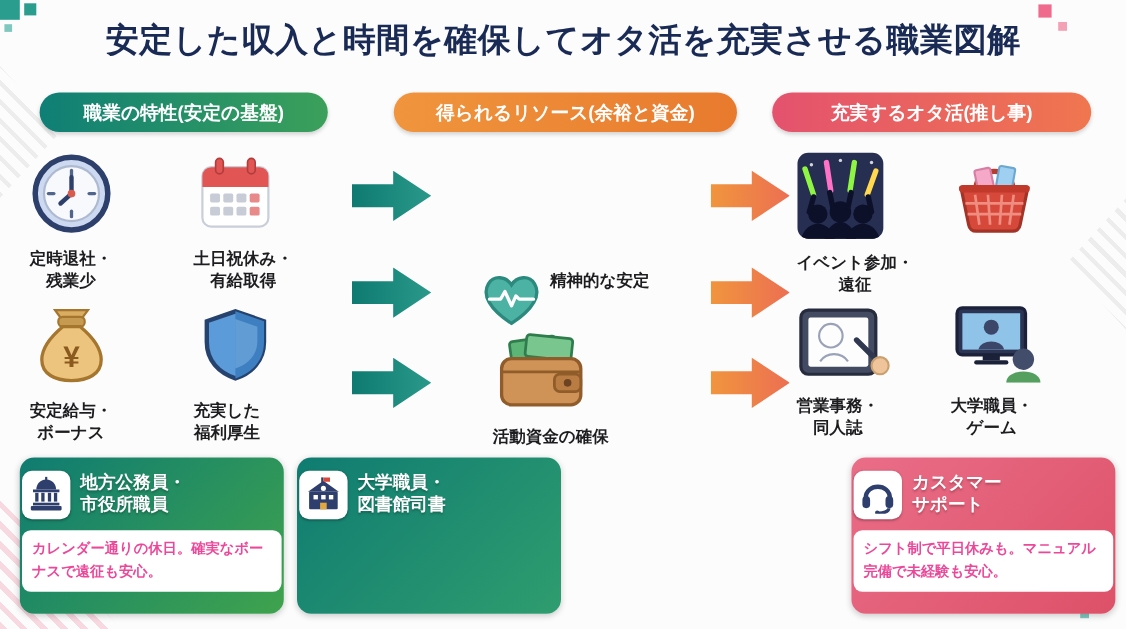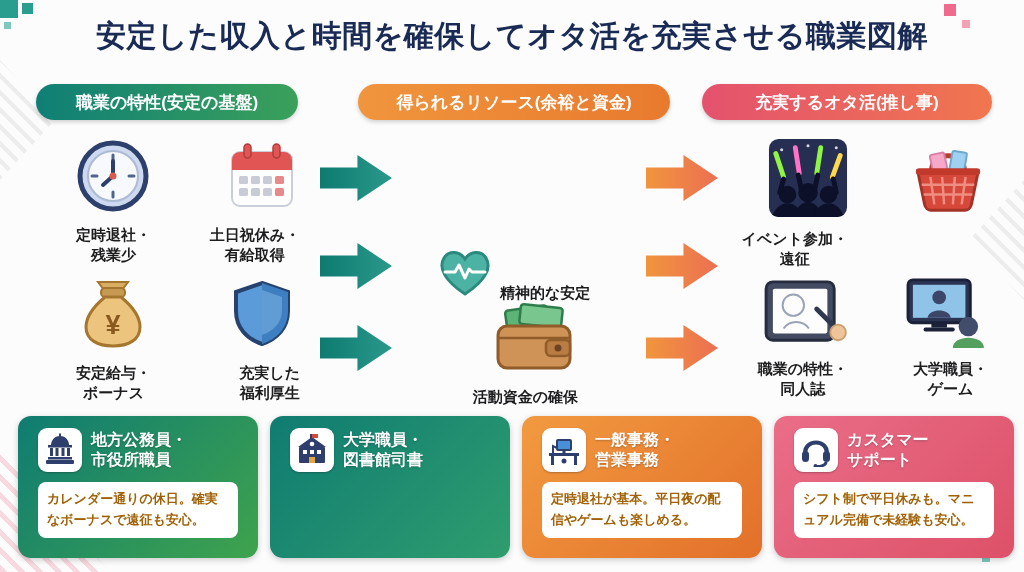--- a/index.html
+++ b/index.html
@@ -23,60 +23,60 @@
     display:flex;align-items:center;justify-content:center;
     color:#fff;font-weight:800;font-size:17px;
     box-shadow:0 2px 4px rgba(0,0,0,.18);
   }
   .pill-features{left:36px;width:262px;background:linear-gradient(90deg,#0f7f76,#3ba05a);}
   .pill-resources{left:358px;width:312px;background:linear-gradient(90deg,#f0953d,#e87a2e);}
   .pill-otaku{left:702px;width:290px;background:linear-gradient(90deg,#e4526e,#f0764f);}
   
   .flow-item{
     position:absolute;z-index:2;width:124px;
-    display:flex;flex-direction:column;align-items:flex-end;gap:7px;
+    display:flex;flex-direction:column;align-items:flex-start;gap:7px;
   }
   .flow-label{
     font-size:15px;font-weight:800;color:#1d1d1f;text-align:center;
     line-height:1.3;white-space:pre-line;
   }
   .heart-row{
     position:absolute;z-index:2;left:436px;top:246px;width:220px;
-    display:flex;align-items:flex-end;gap:6px;
+    display:flex;align-items:flex-start;gap:6px;
   }
   
   .arrow{
     position:absolute;z-index:1;width:72px;height:52px;
     clip-path:polygon(0 30%,52% 30%,52% 6%,100% 50%,52% 94%,52% 70%,0 70%);
   }
   .arrow-teal{background:linear-gradient(90deg,#0e7a71,#2a998a);}
   .arrow-orange{background:linear-gradient(90deg,#f0953d,#ec6f52);}
   
   .job-card{
     position:absolute;z-index:2;top:416px;width:240px;height:142px;
-    border-radius:13px;padding:10px 20px 10px;box-sizing:border-box;
+    border-radius:13px;padding:10px 2px 10px;box-sizing:border-box;
     box-shadow:0 2px 6px rgba(0,0,0,.2);
   }
   .job-grad-1{background:linear-gradient(135deg,#0f7c72,#3fa34d);}
   .job-grad-2{background:linear-gradient(135deg,#0f7c72,#2f9d6e);}
   .job-grad-3{background:linear-gradient(135deg,#f29a40,#e2702a);}
   .job-grad-4{background:linear-gradient(135deg,#ea6d88,#dd5168);}
   .job-head{display:flex;align-items:center;gap:9px;margin-bottom:8px;height:48px;}
   .job-icon-box{
     flex:0 0 44px;width:44px;height:44px;border-radius:9px;background:#fff;
     display:flex;align-items:center;justify-content:center;
     box-shadow:0 1px 2px rgba(0,0,0,.25);
   }
   .job-title{
     color:#fff;font-weight:800;font-size:16px;line-height:1.25;white-space:pre-line;
     text-shadow:0 1px 2px rgba(0,0,0,.25);
   }
   .job-body{
     background:#fff;border-radius:8px;padding:7px 9px;min-height:56px;box-sizing:border-box;
-    font-size:13px;font-weight:600;color:#a16207;line-height:1.6;
+    font-size:13px;font-weight:600;color:#ec4899;line-height:1.6;
   }
 </style>
 </head>
 <body>
 
 <div class="stage">
 
   <div class="deco" style="left:0;top:0;width:18px;height:18px;background:#2a9d8f;"></div>
   <div class="deco" style="left:22px;top:3px;width:11px;height:11px;background:#2a9d8f;"></div>
   <div class="deco" style="left:4px;top:22px;width:7px;height:7px;background:#7fc8bf;"></div>
@@ -261,21 +261,21 @@
         <rect x="4" y="6" width="70" height="60" rx="7" fill="#434b63" stroke="#262c3e" stroke-width="3"></rect>
         <rect x="11" y="13" width="56" height="46" rx="2" fill="#fdfdfd"></rect>
         <g stroke="#9aa2b8" stroke-width="2" fill="none">
           <circle cx="32" cy="30" r="11"></circle>
           <path d="M22 54 c6 -9 20 -9 26 0"></path>
         </g>
         <path d="M56 34 L74 52" stroke="#2f3850" stroke-width="5" stroke-linecap="round"></path>
         <circle cx="78" cy="58" r="8" fill="#f0c49a" stroke="#caa06f" stroke-width="2"></circle>
       </svg>
     </span>
-    <span class="flow-label">職業の特性・
+    <span class="flow-label">営業事務・
 同人誌</span>
   </div>
 
   <div class="flow-item" style="left:864px;top:276px;">
     <span>
       <svg viewBox="0 0 88 74" width="86" height="72">
         <rect x="6" y="4" width="64" height="44" rx="5" fill="#2b3452" stroke="#1a2138" stroke-width="3"></rect>
         <rect x="11" y="9" width="54" height="34" fill="#8fc3e8"></rect>
         <circle cx="38" cy="22" r="7" fill="#3b4668"></circle>
         <path d="M26 43 c2 -10 22 -10 24 0 z" fill="#3b4668"></path>
@@ -327,38 +327,20 @@
           </g>
           <rect x="14" y="24" width="6" height="6" fill="#e2a83e"></rect>
           <circle cx="17" cy="11" r="2.3" fill="#fff"></circle>
         </svg>
       </div>
       <div class="job-title">大学職員・
 図書館司書</div>
     </div>
   </div>
 
-  <div class="job-card job-grad-3" style="left:522px;">
-    <div class="job-head">
-      <div class="job-icon-box">
-        <svg viewBox="0 0 34 34" width="34" height="34">
-          <rect x="10" y="7" width="14" height="10" rx="1" fill="#4a90d9" stroke="#2e3f6e" stroke-width="2"></rect>
-          <rect x="15.5" y="17" width="3" height="3" fill="#2e3f6e"></rect>
-          <rect x="2" y="20" width="30" height="3" fill="#2e3f6e"></rect>
-          <rect x="4" y="23" width="3" height="9" fill="#2e3f6e"></rect>
-          <rect x="27" y="23" width="3" height="9" fill="#2e3f6e"></rect>
-          <path d="M6 20 v-7 l4 2" stroke="#2e3f6e" stroke-width="2" fill="none"></path>
-          <circle cx="17" cy="28" r="2.5" fill="#2e3f6e"></circle>
-        </svg>
-      </div>
-      <div class="job-title">一般事務・
-営業事務</div>
-    </div>
-    <div class="job-body">定時退社が基本。平日夜の配信やゲームも楽しめる。</div>
-  </div>
 
   <div class="job-card job-grad-4" style="left:774px;">
     <div class="job-head">
       <div class="job-icon-box">
         <svg viewBox="0 0 34 34" width="34" height="34">
           <path d="M6 20 C6 6 28 6 28 20" fill="none" stroke="#2e3f6e" stroke-width="4"></path>
           <rect x="3" y="18" width="7" height="11" rx="3.5" fill="#2e3f6e"></rect>
           <rect x="24" y="18" width="7" height="11" rx="3.5" fill="#2e3f6e"></rect>
           <path d="M27 29 c0 3.5 -6 4.5 -9 4.5" fill="none" stroke="#2e3f6e" stroke-width="3"></path>
           <circle cx="16.5" cy="33" r="2" fill="#2e3f6e"></circle>

